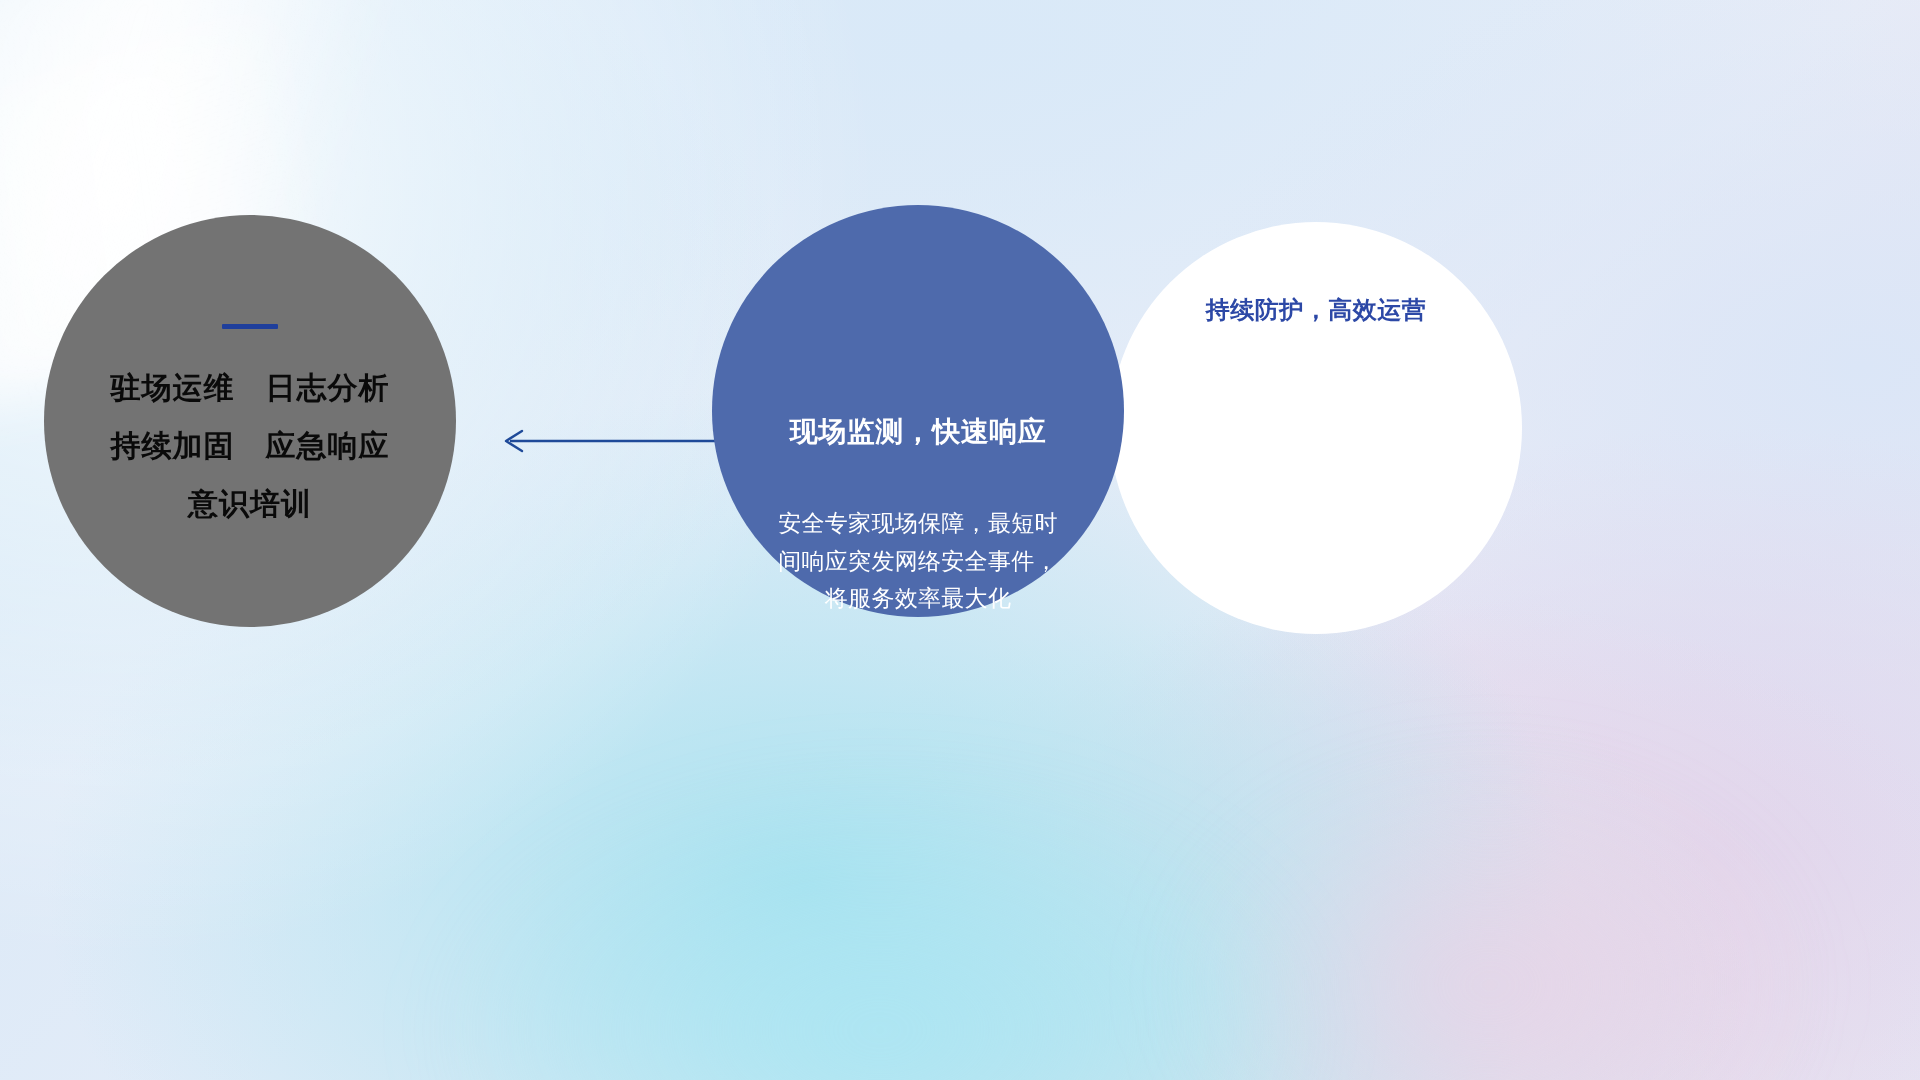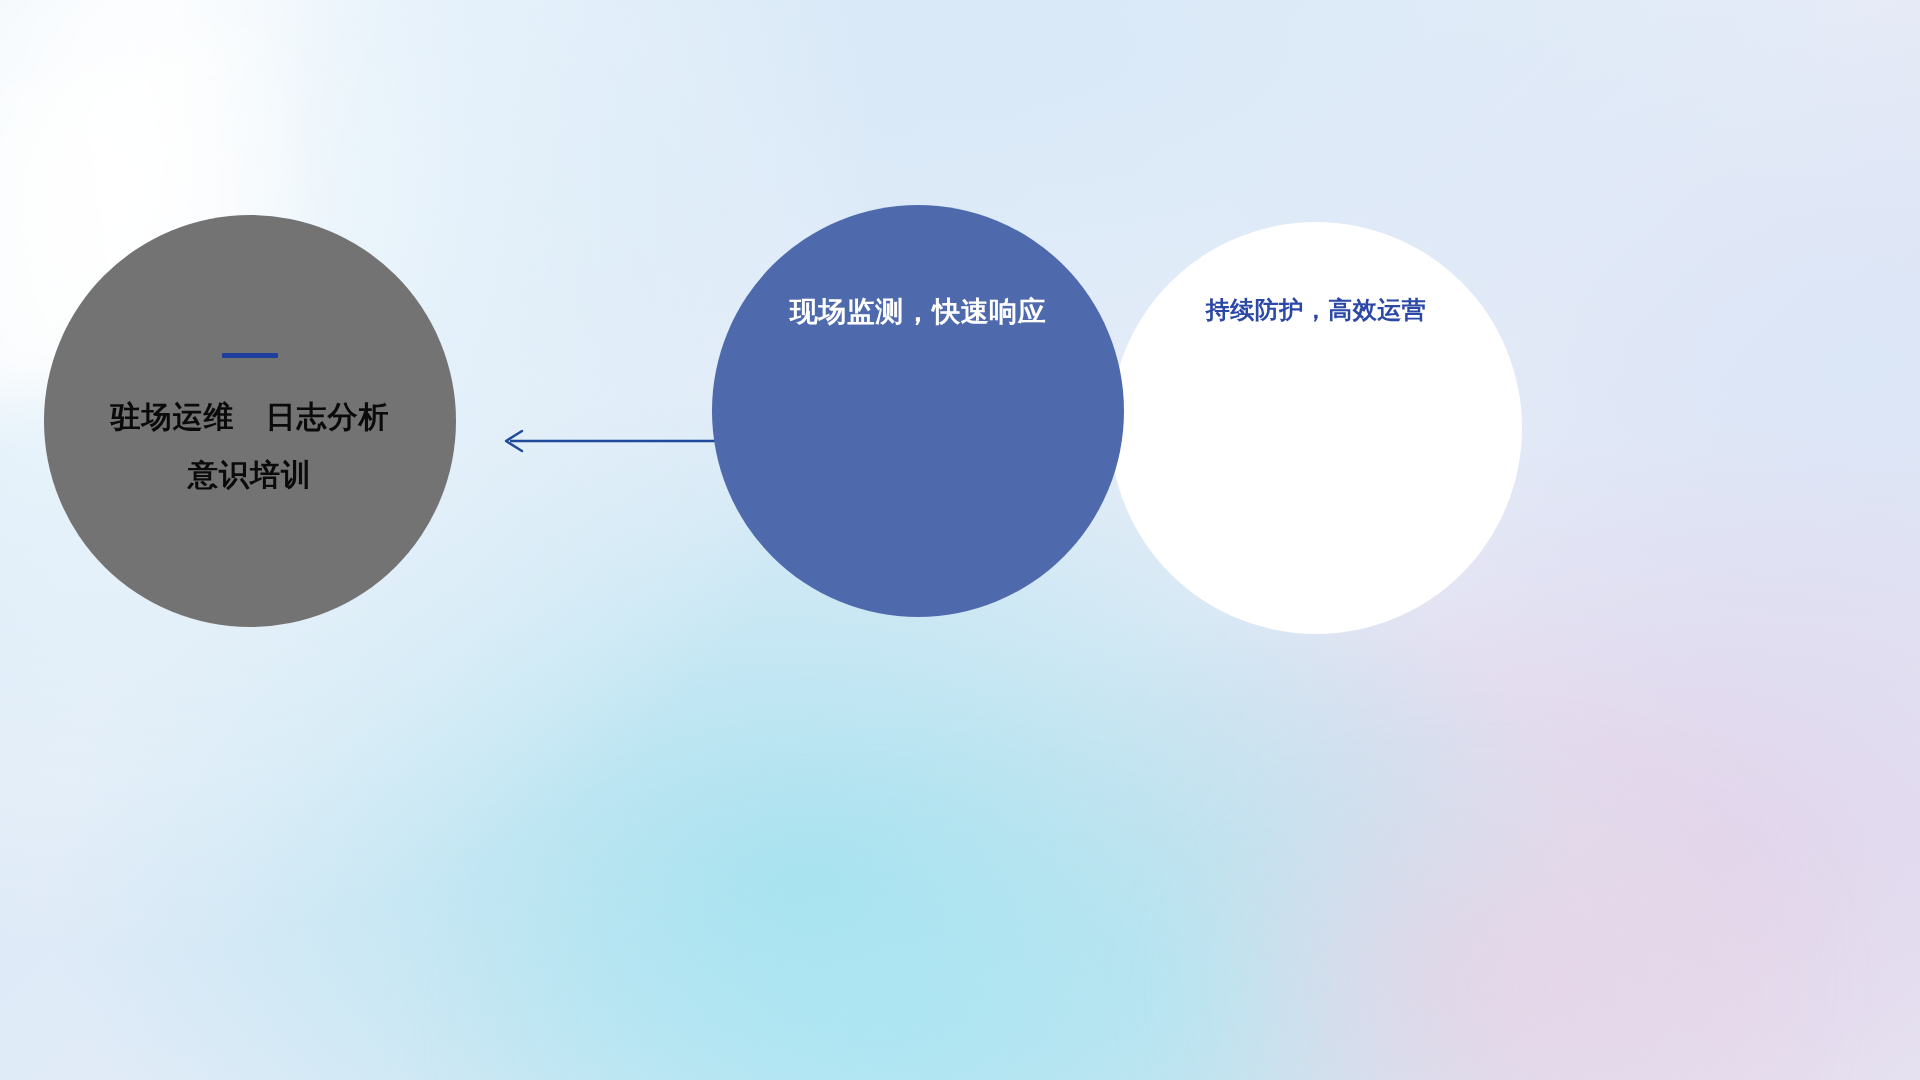--- a/index.html
+++ b/index.html
@@ -68,21 +68,21 @@
     letter-spacing:1px; line-height:1.0;
     margin-bottom:28px; white-space:pre;
     text-align:center;
   }
   .left-line:last-child { margin-bottom:0; }
 
   #circle-middle {
     left:712px; top:205px; width:412px; height:412px;
     background:#4e6aac;
     display:flex; flex-direction:column;
-    align-items:center; justify-content:flex-start;
+    align-items:center; justify-content:flex-end;
     padding-top:88px;
     z-index:5;
   }
   #middle-heading {
     font-size:28px; font-weight:bold; color:#ffffff;
     letter-spacing:0.5px; white-space:nowrap;
     margin-bottom:54px;
   }
   #middle-body {
     font-size:23px; color:#ffffff; line-height:1.62;
@@ -123,22 +123,24 @@
 </div>
 
 <svg id="flow-arrow" viewBox="0 0 240 42" xmlns="http://www.w3.org/2000/svg">
   <line x1="18" y1="21" x2="240" y2="21" stroke="#1f4a99" stroke-width="2.4"></line>
   <polyline points="30,11 14,21 30,31" fill="none" stroke="#1f4a99" stroke-width="2.4" stroke-linecap="round" stroke-linejoin="round"></polyline>
 </svg>
 
 <div class="circle" id="circle-left">
   <div id="left-accent-dash"></div>
   <div class="left-line">驻场运维　日志分析</div>
+  <div class="left-line">持续加固　应急响应</div>
   <div class="left-line">意识培训</div>
 </div>
 
 <div class="circle" id="circle-middle">
   <div id="middle-heading">现场监测，快速响应</div>
+  <div id="middle-body">安全专家现场保障，最短时间响应突发网络安全事件，将服务效率最大化</div>
 </div>
 
 <div class="circle" id="circle-right">
   <div id="right-heading">持续防护，高效运营</div>
 </div>
 
 </body></html>

